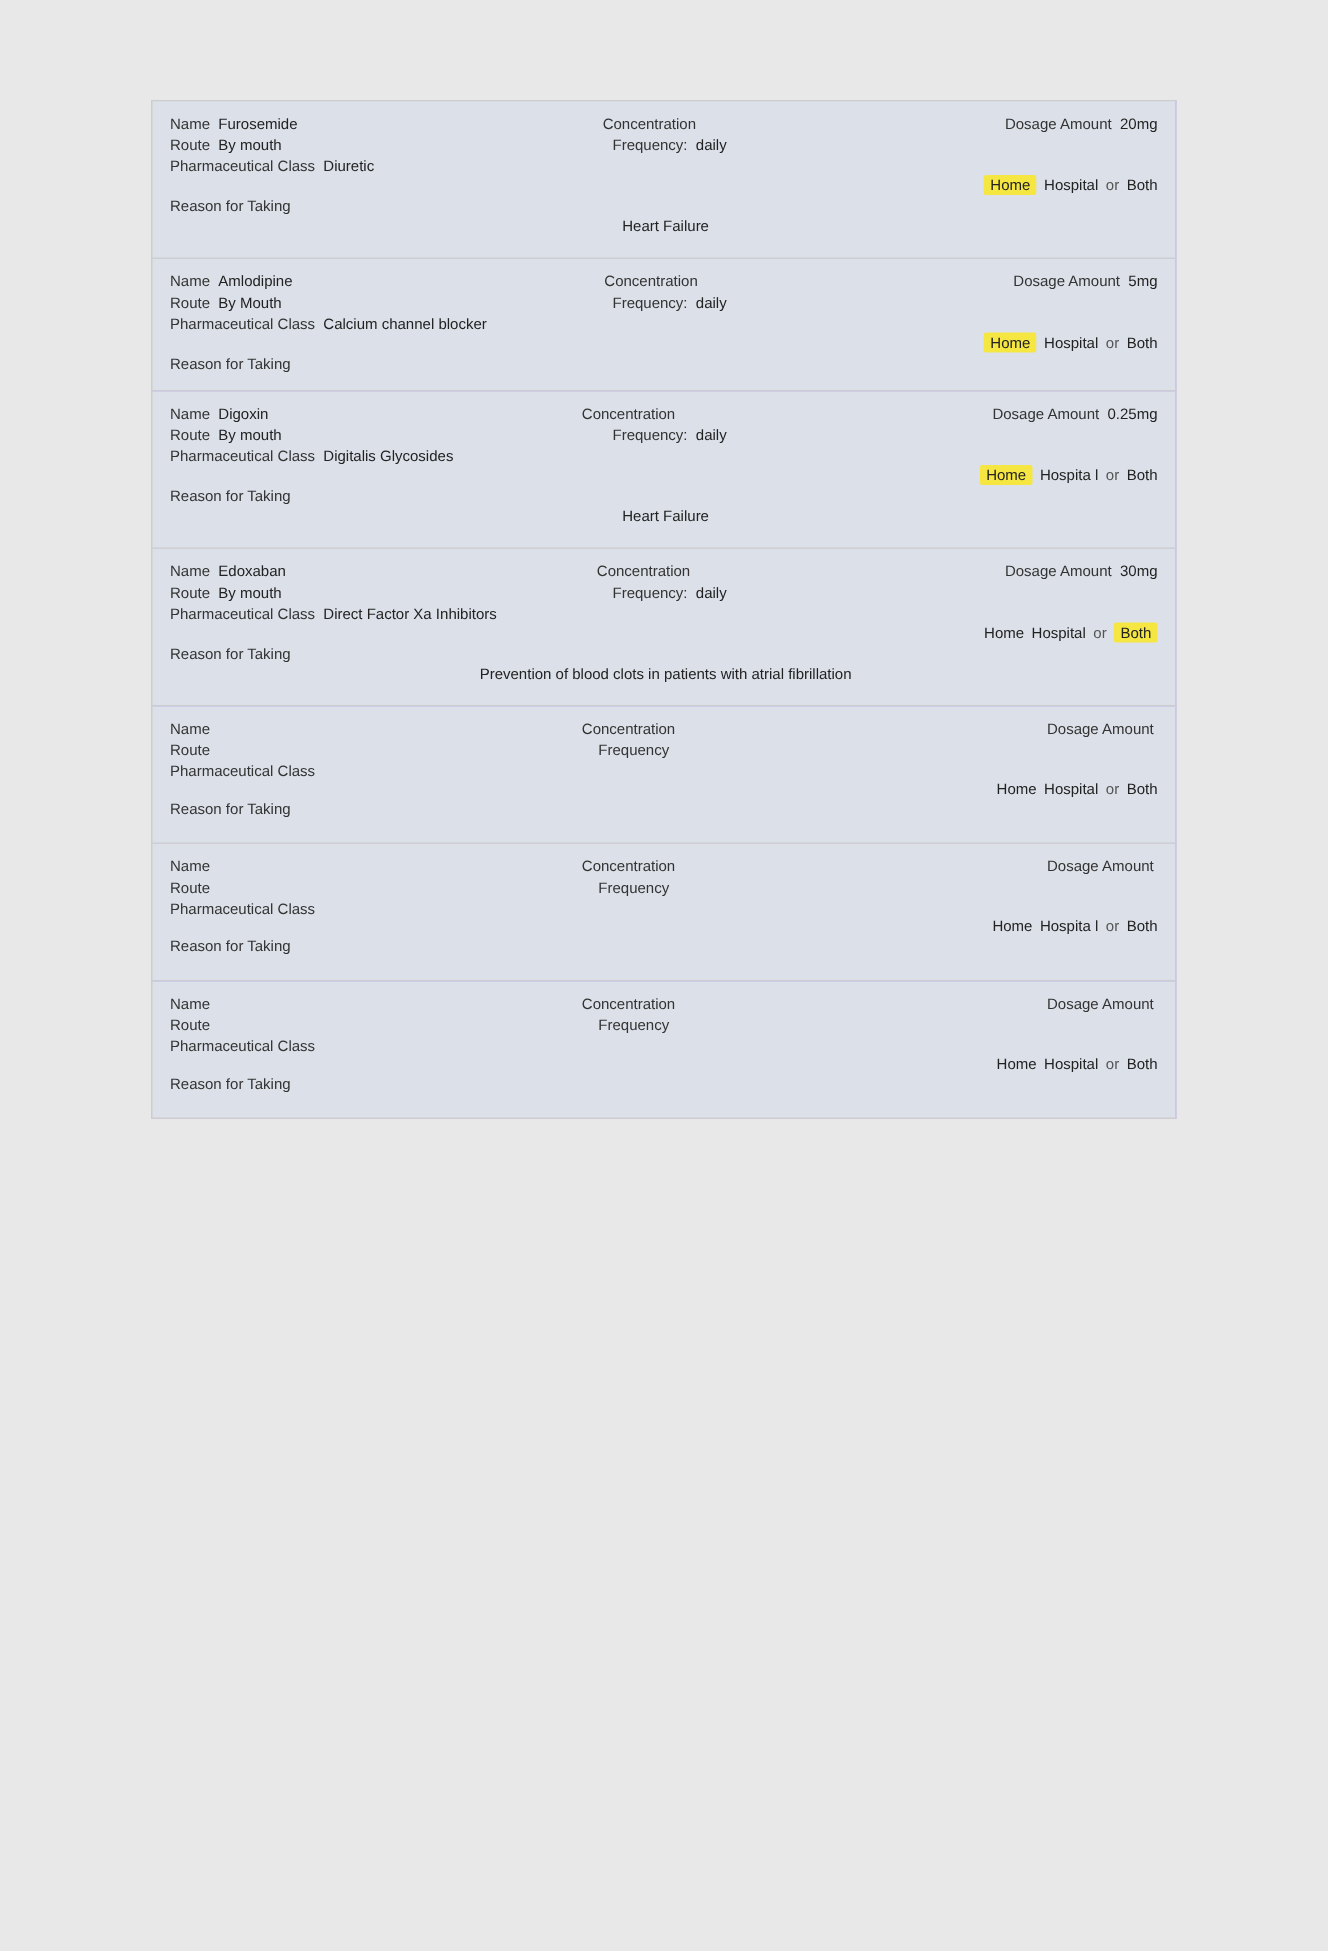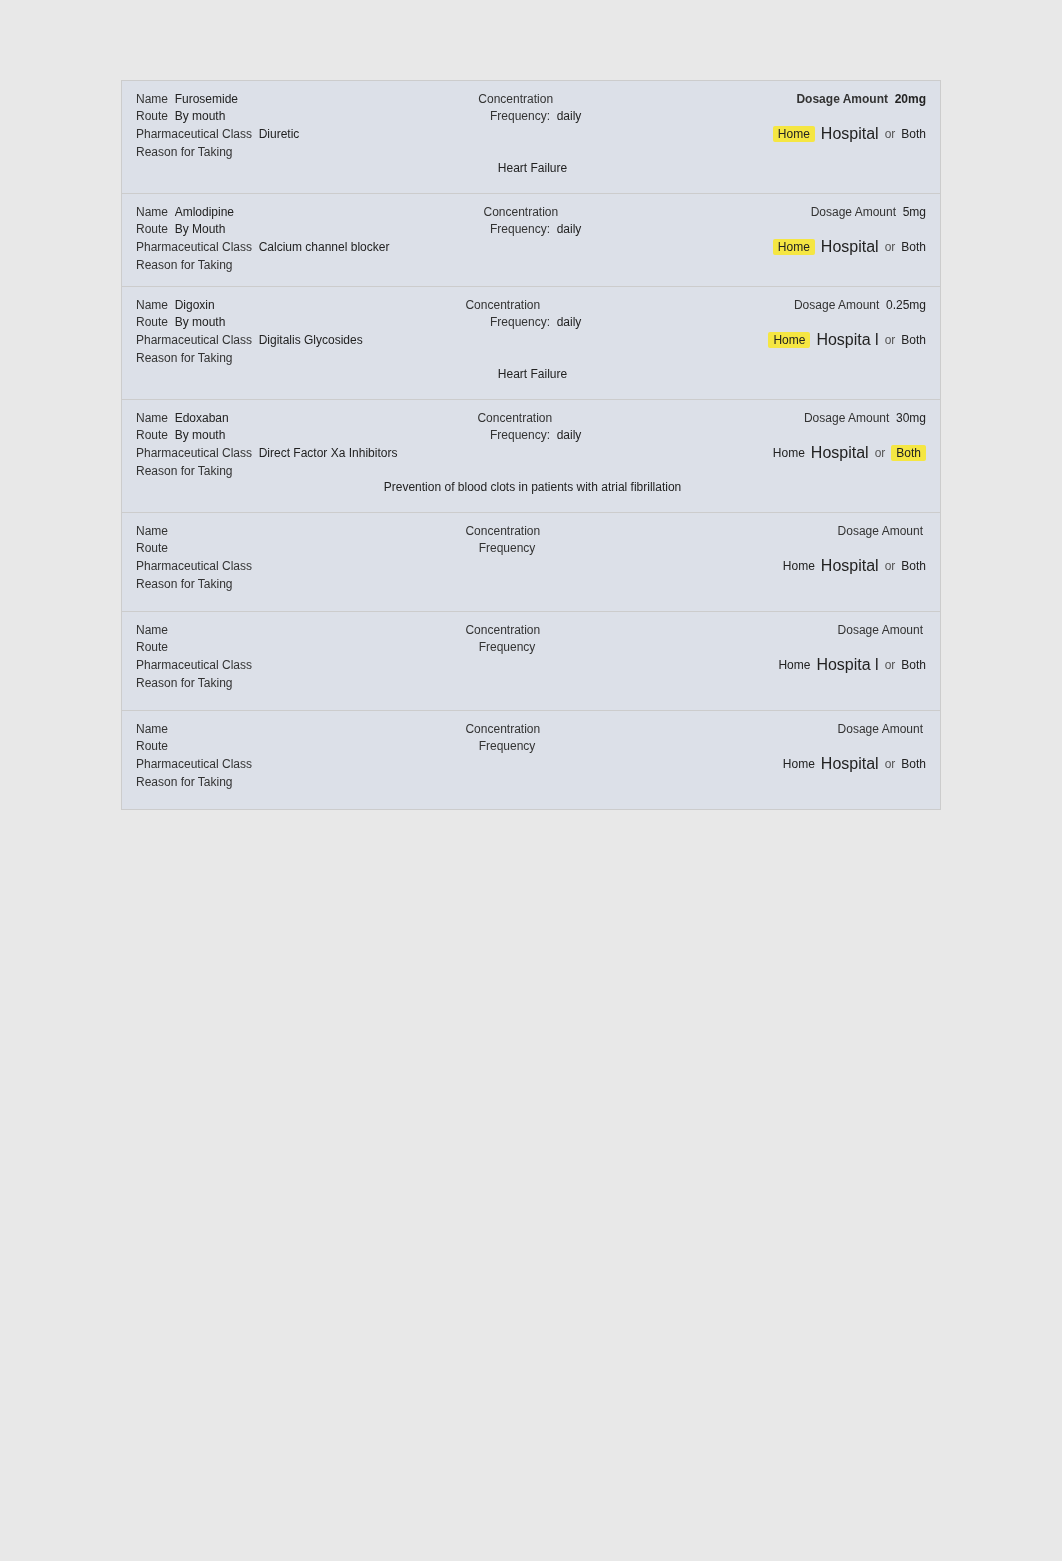--- a/index.html
+++ b/index.html
@@ -46,20 +46,21 @@
       display: flex;
       justify-content: space-between;
       align-items: baseline;
       margin-bottom: 2px;
     }
     .row-pharma {
       display: flex;
       justify-content: space-between;
       align-items: baseline;
       margin-bottom: 2px;
+      flex-direction: column;
     }
     .row-reason {
       display: flex;
       align-items: baseline;
       margin-bottom: 2px;
     }
     .row-reason-value {
       display: flex;
       justify-content: center;
       margin-bottom: 6px;
@@ -72,21 +73,21 @@
     .highlight-yellow {
       background: #f5e642;
       padding: 1px 5px;
       border-radius: 2px;
       font-size: 12px;
     }
     .highlight-none {
       font-size: 12px;
     }
     .loc-label {
-      font-size: 16px;
+      font-size: 12px;
     }
     .loc-or {
       font-size: 12px;
       color: #555;
     }
     .additional-box {
       border: 1px solid #ccc;
       background: #dce0e8;
       padding: 10px 14px 40px 14px;
       margin-bottom: 0;
@@ -106,21 +107,21 @@
       <div class="med-card">
     <div class="row-top">
       <div>
         <span class="field-label">Name</span>
         <span class="field-value">Furosemide</span>
       </div>
       <div style="flex:1;text-align:center;">
         <span class="field-label">Concentration</span>
         <span class="field-value"></span>
       </div>
-      <div style="text-align:right;font-weight:bold;">
+      <div style="text-align:right;">
         <span class="field-label">Dosage Amount</span>
         <span class="field-value"> 20mg</span>
       </div>
     </div>
     <div class="row-mid">
       <div>
         <span class="field-label">Route</span>
         <span class="field-value"> By mouth</span>
       </div>
       <div style="flex:1;text-align:center;">

